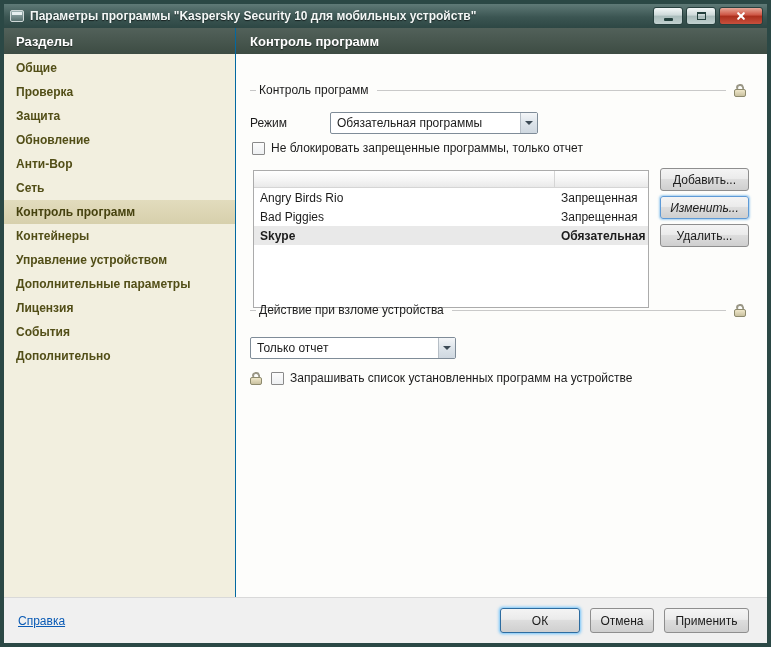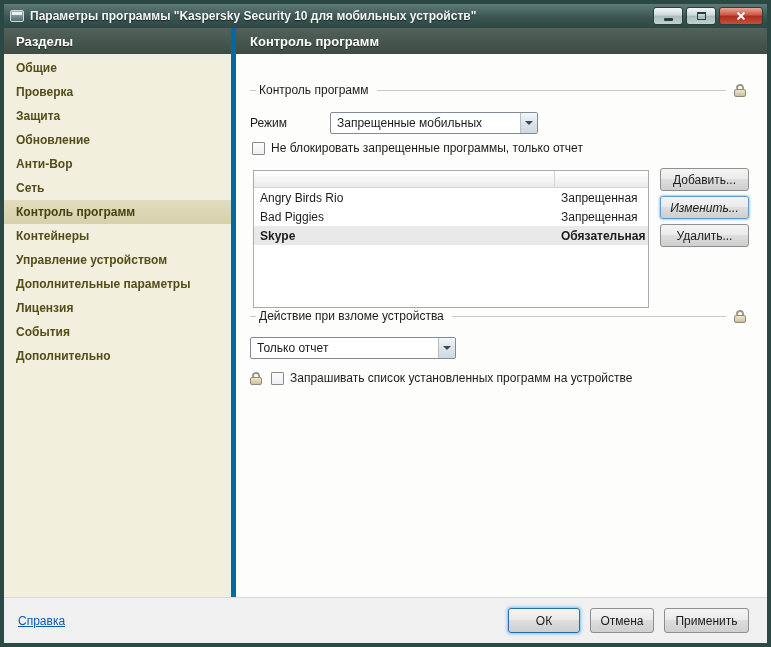--- a/index.html
+++ b/index.html
@@ -55,21 +55,21 @@
   }
   .glyph-x::before { transform: rotate(45deg); }
   .glyph-x::after  { transform: rotate(-45deg); }
 
   
   .body { flex: 1 1 auto; display: flex; min-height: 0; }
 
   .sidebar {
     flex: 0 0 232px; width: 232px;
     background: #f2efdf;
-    border-right: 5px solid #0369a1;
+    border-right: 1px solid #0369a1;
     display: flex; flex-direction: column;
   }
   .side-header, .main-header {
     height: 26px; flex: 0 0 26px;
     background: linear-gradient(180deg, #52615a 0%, #3d4c43 100%);
     color: #ffffff; font-size: 13px; font-weight: bold;
     display: flex; align-items: center;
     text-shadow: 0 1px 1px rgba(0,0,0,.5);
   }
   .side-header { padding-left: 12px; }
@@ -170,21 +170,21 @@
   
   .footer {
     flex: 0 0 46px; height: 46px;
     background: #f0f0f0; border-top: 1px solid #d9d9d9;
     display: flex; align-items: center;
     padding: 0 18px 0 14px; gap: 10px;
   }
   .help-link { font-size: 12px; color: #0b5bb5; text-decoration: underline; cursor: pointer; }
   .footer .spacer { flex: 1 1 auto; }
   .footer-btn { height: 25px; }
-  .btn-ok { width: 72px; border-color: #2d6ca0; box-shadow: 0 0 3px 1px rgba(70,180,255,.75); }
+  .btn-ok { width: 80px; border-color: #2d6ca0; box-shadow: 0 0 3px 1px rgba(70,180,255,.75); }
   .btn-cancel { width: 64px; }
   .btn-apply { width: 85px; }
 </style>
 </head>
 <body>
 
 <div class="window">
 
   <div class="titlebar">
     <span class="win-icon"></span>
@@ -232,21 +232,21 @@
           <span class="group-label">Контроль программ</span>
           <span class="sep-line"></span>
           <span class="lock">
               <span class="shackle"></span>
               <span class="lock-body"></span>
             </span>
         </div>
 
         <div class="field-label" style="left:14px; top:58px;">Режим</div>
         <div class="combo" style="left:94px; top:58px; width:208px;">
-          <span class="combo-value">Запрещенные мобильных</span>
+          <span class="combo-value">Обязательная программы</span>
           <span class="combo-btn">
               <span class="combo-arrow"></span>
             </span>
         </div>
 
         <div class="chk-row" style="left:16px; top:86px;">
           <span class="checkbox"></span>
           <span class="chk-label">Не блокировать запрещенные программы, только отчет</span>
         </div>
 
@@ -266,21 +266,21 @@
           <div class="tbl-row selected">
             <span class="cell-name">Skype</span>
             <span class="cell-status">Обязательная</span>
           </div>
         </div>
 
         <button class="btn side-btn" style="top:114px;">Добавить...</button>
         <button class="btn side-btn focus-blue" style="top:142px;font-style:italic;">Изменить...</button>
         <button class="btn side-btn" style="top:170px;">Удалить...</button>
 
-        <div class="group-sep" style="top:252px;">
+        <div class="group-sep" style="top:246px;">
           <span class="sep-tick"></span>
           <span class="group-label">Действие при взломе устройства</span>
           <span class="sep-line"></span>
           <span class="lock">
               <span class="shackle"></span>
               <span class="lock-body"></span>
             </span>
         </div>
 
         <div class="combo" style="left:14px; top:283px; width:206px;">

